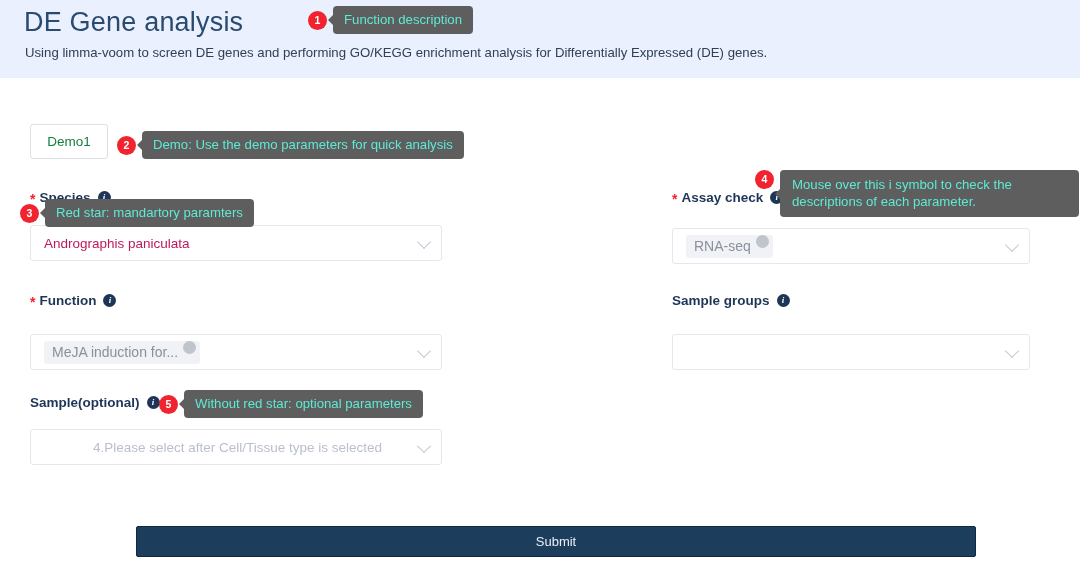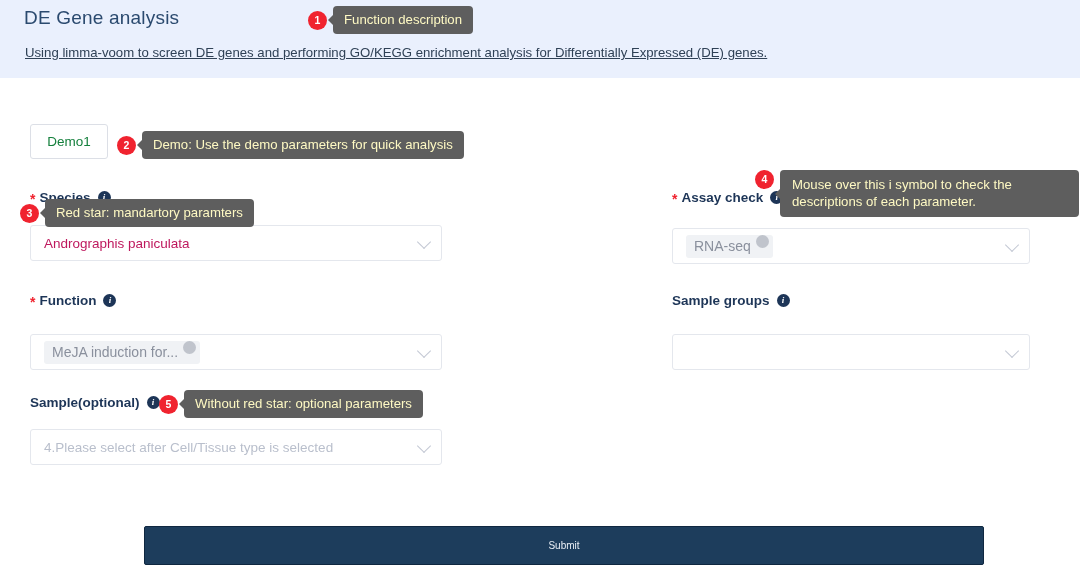--- a/index.html
+++ b/index.html
@@ -23,35 +23,34 @@
     top: 0;
     width: 1080px;
     height: 78px;
     background: #eaf0fd;
     box-sizing: border-box;
   }
   .page-title {
     position: absolute;
     left: 24px;
     top: 7px;
-    font-size: 19px;
+    font-size: 27px;
     font-weight: 400;
     color: #2b4a6f;
     letter-spacing: 0.2px;
     white-space: nowrap;
   }
   .page-subtitle {
     position: absolute;
     left: 25px;
     top: 45px;
     font-size: 13.2px;
     font-weight: 400;
     color: #2f4156;
     white-space: nowrap;
-    text-decoration: underline;
   }
 
   
   .callout {
     position: absolute;
     display: flex;
     align-items: center;
     z-index: 40;
   }
   .badge {
@@ -66,21 +65,21 @@
     align-items: center;
     justify-content: center;
     flex: 0 0 auto;
     z-index: 2;
     line-height: 1;
   }
   .tip {
     position: relative;
     margin-left: 6px;
     background: #5e5e5e;
-    color: #fef9c3;
+    color: #5eead4;
     border-radius: 4px;
     padding: 5px 11px 6px 11px;
     font-size: 13.2px;
     line-height: 17px;
     white-space: nowrap;
   }
   .tip::before {
     content: "";
     position: absolute;
     left: -5px;
@@ -225,33 +224,32 @@
     flex: 0 0 auto;
     cursor: pointer;
   }
 
   
   .submit-btn {
     position: absolute;
     left: 136px;
     top: 526px;
     width: 840px;
-    height: 39px;
+    height: 31px;
     background: #1d3d5c;
     border: 1px solid #0f2740;
     border-radius: 2px;
     color: #e8eef5;
-    font-size: 10px;
+    font-size: 13px;
     font-family: "Liberation Sans", sans-serif;
     display: flex;
     align-items: center;
     justify-content: center;
     cursor: pointer;
     box-sizing: border-box;
-    margin-left: 8px;
   }
 </style>
 </head>
 <body>
 
 <div class="header">
   <div class="page-title">DE Gene analysis</div>
   <div class="page-subtitle">Using limma-voom to screen DE genes and performing GO/KEGG enrichment analysis for Differentially Expressed (DE) genes.</div>
 </div>
 
@@ -297,21 +295,21 @@
     </span>
     <span class="chevron"></span>
   </div>
 </div>
 
 <div class="field" style="left:30px; top:393px;">
   <div class="field-label">
     <span>Sample(optional)</span>
     <span class="info-icon">i</span>
   </div>
-  <div class="select-box" style="margin-top:18px;">
+  <div class="select-box" style="margin-top:18px;justify-content:center;">
     <span class="select-placeholder">4.Please select after Cell/Tissue type is selected</span>
     <span class="chevron"></span>
   </div>
 </div>
 
 <div class="callout" style="left:159px; top:390px;">
   <div class="badge">5</div>
   <div class="tip">Without red star: optional parameters</div>
 </div>
 

